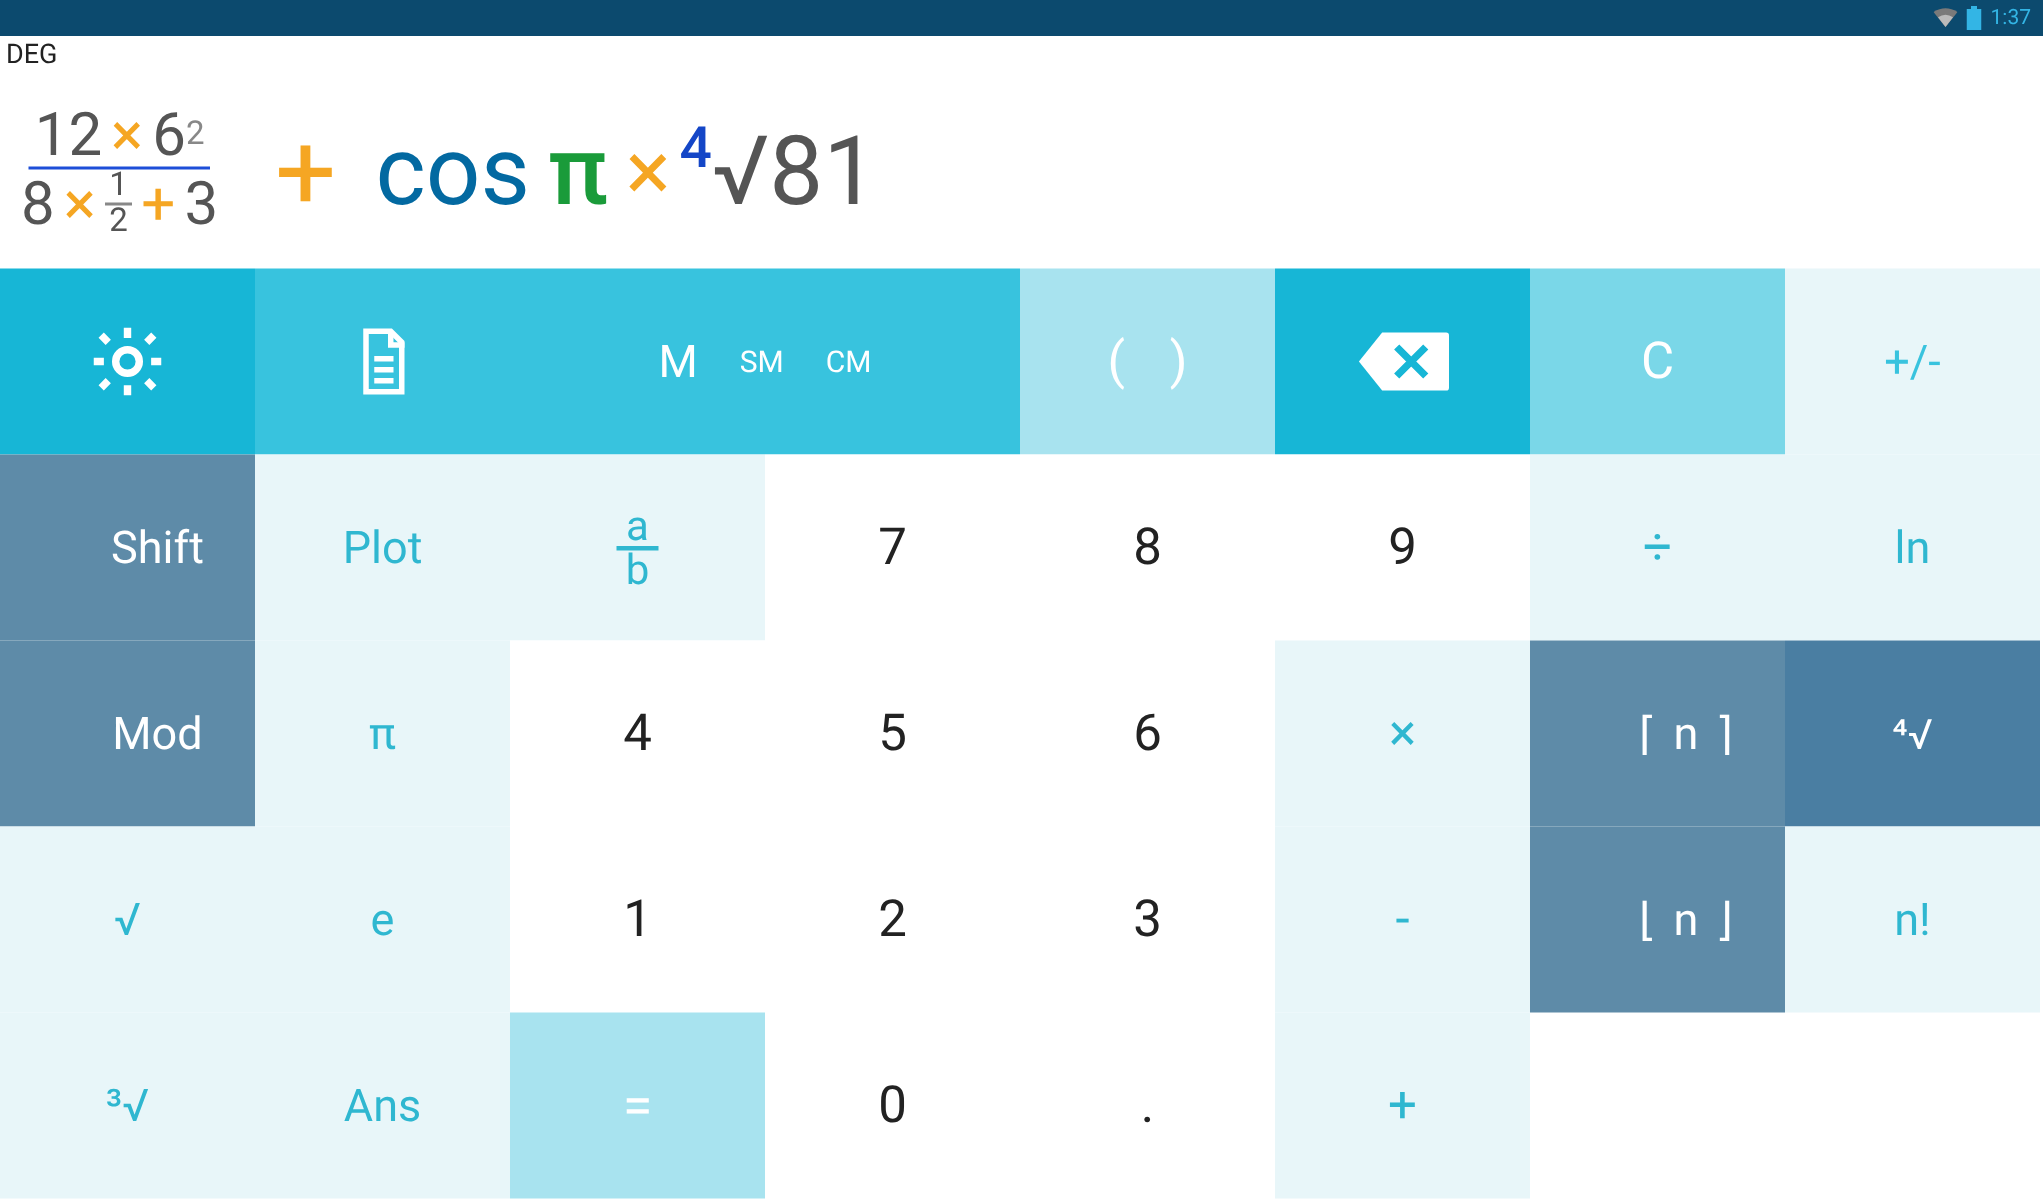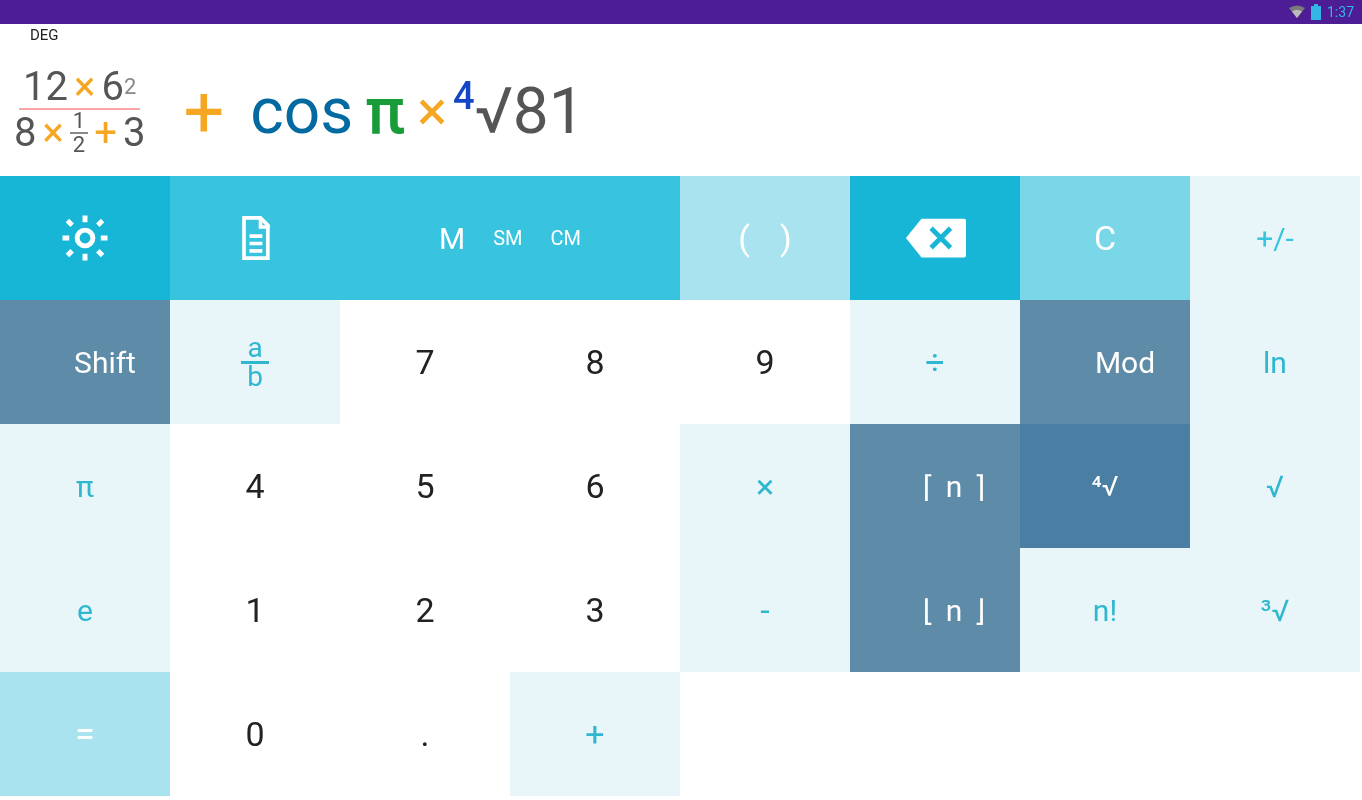--- a/index.html
+++ b/index.html
@@ -5,38 +5,37 @@
   * { box-sizing: border-box; margin: 0; padding: 0; }
   body {
     width: 1362px;
     height: 800px;
     font-family: -apple-system, "Segoe UI", Roboto, sans-serif;
     background: #fff;
     overflow: hidden;
   }
   .status-bar {
     height: 24px;
-    background: #4c1d95;
+    background: #0c4a6e;
     display: flex;
     justify-content: flex-end;
     align-items: center;
     gap: 6px;
     padding-right: 8px;
     color: #33b5e5;
     font-size: 14px;
   }
   .status-bar .wifi-icon, .status-bar .battery-icon {
     display: inline-flex;
     align-items: center;
   }
   .deg-label {
-    font-size: 15px;
+    font-size: 18px;
     color: #222;
-    padding: 2px 20px;
-    margin-left: 10px;
+    padding: 2px 4px;
   }
   .display {
     height: 130px;
     background: #fff;
     display: flex;
     align-items: center;
     padding: 0 10px;
     font-size: 60px;
     font-weight: 400;
     color: #555;
@@ -44,21 +43,21 @@
   .frac {
     display: inline-flex;
     flex-direction: column;
     align-items: center;
     font-size: 40px;
     line-height: 1.05;
     margin-right: 14px;
     color: #555;
   }
   .frac .num, .frac .den { display:flex; align-items:center; padding:0 4px; }
-  .frac .num { border-bottom: 2px solid #fca5a5; }
+  .frac .num { border-bottom: 2px solid #1d4ed8; }
   .mini-frac {
     display:inline-flex; flex-direction:column; align-items:center;
     font-size: 22px; line-height:1;
   }
   .mini-frac .n { border-bottom:2px solid #888; padding:0 3px;}
   .mini-frac .d { padding:0 3px;}
   .op-orange { color:#f5a623; margin:0 6px; }
   .op-blue { color:#0369a1; margin:0 6px; }
   .op-green { color:#1a9b3a; margin:0 6px; }
   .sup { font-size:0.55em; vertical-align:super; color:#888;}
@@ -193,33 +192,34 @@
       <svg width="62" height="44" viewBox="0 0 32 22" fill="#fff">
           <path d="M9 1 L31 1 Q32 1 32 2 L32 20 Q32 21 31 21 L9 21 L1 11 Z"></path>
           <path d="M14 6 L24 16 M24 6 L14 16" stroke="#17b6d6" stroke-width="2.5" fill="none"></path>
         </svg>
     </span>
   </button>
   <button class="key hdr-c">C</button>
   <button class="key hdr-plusminus">+/-</button>
 
   <button class="key side-dark">Shift</button>
+  <button class="key func">Plot</button>
   <button class="key func frac-key">
     <span class="fk">
       <span class="a">a</span>
       <span>b</span>
     </span>
   </button>
   <button class="key numkey">7</button>
   <button class="key numkey">8</button>
   <button class="key numkey">9</button>
   <button class="key opkey">÷</button>
 
+  <button class="key func">ln</button>
   <button class="key side-dark">Mod</button>
-  <button class="key func">ln</button>
   <button class="key func">π</button>
   <button class="key numkey">4</button>
   <button class="key numkey">5</button>
   <button class="key numkey">6</button>
   <button class="key opkey">×</button>
 
   <button class="key side-dark">
       <span class="ceil-floor">⌈ n ⌉</span>
     </button>
   <button class="key func-active">⁴√</button>
@@ -228,17 +228,18 @@
   <button class="key numkey">1</button>
   <button class="key numkey">2</button>
   <button class="key numkey">3</button>
   <button class="key opkey">-</button>
 
   <button class="key side-dark">
       <span class="ceil-floor">⌊ n ⌋</span>
     </button>
   <button class="key func">n!</button>
   <button class="key func">³√</button>
+  <button class="key func">Ans</button>
   <button class="key eqkey">=</button>
   <button class="key numkey">0</button>
   <button class="key numkey">.</button>
   <button class="key opkey">+</button>
 </div>
 
 </body></html>

